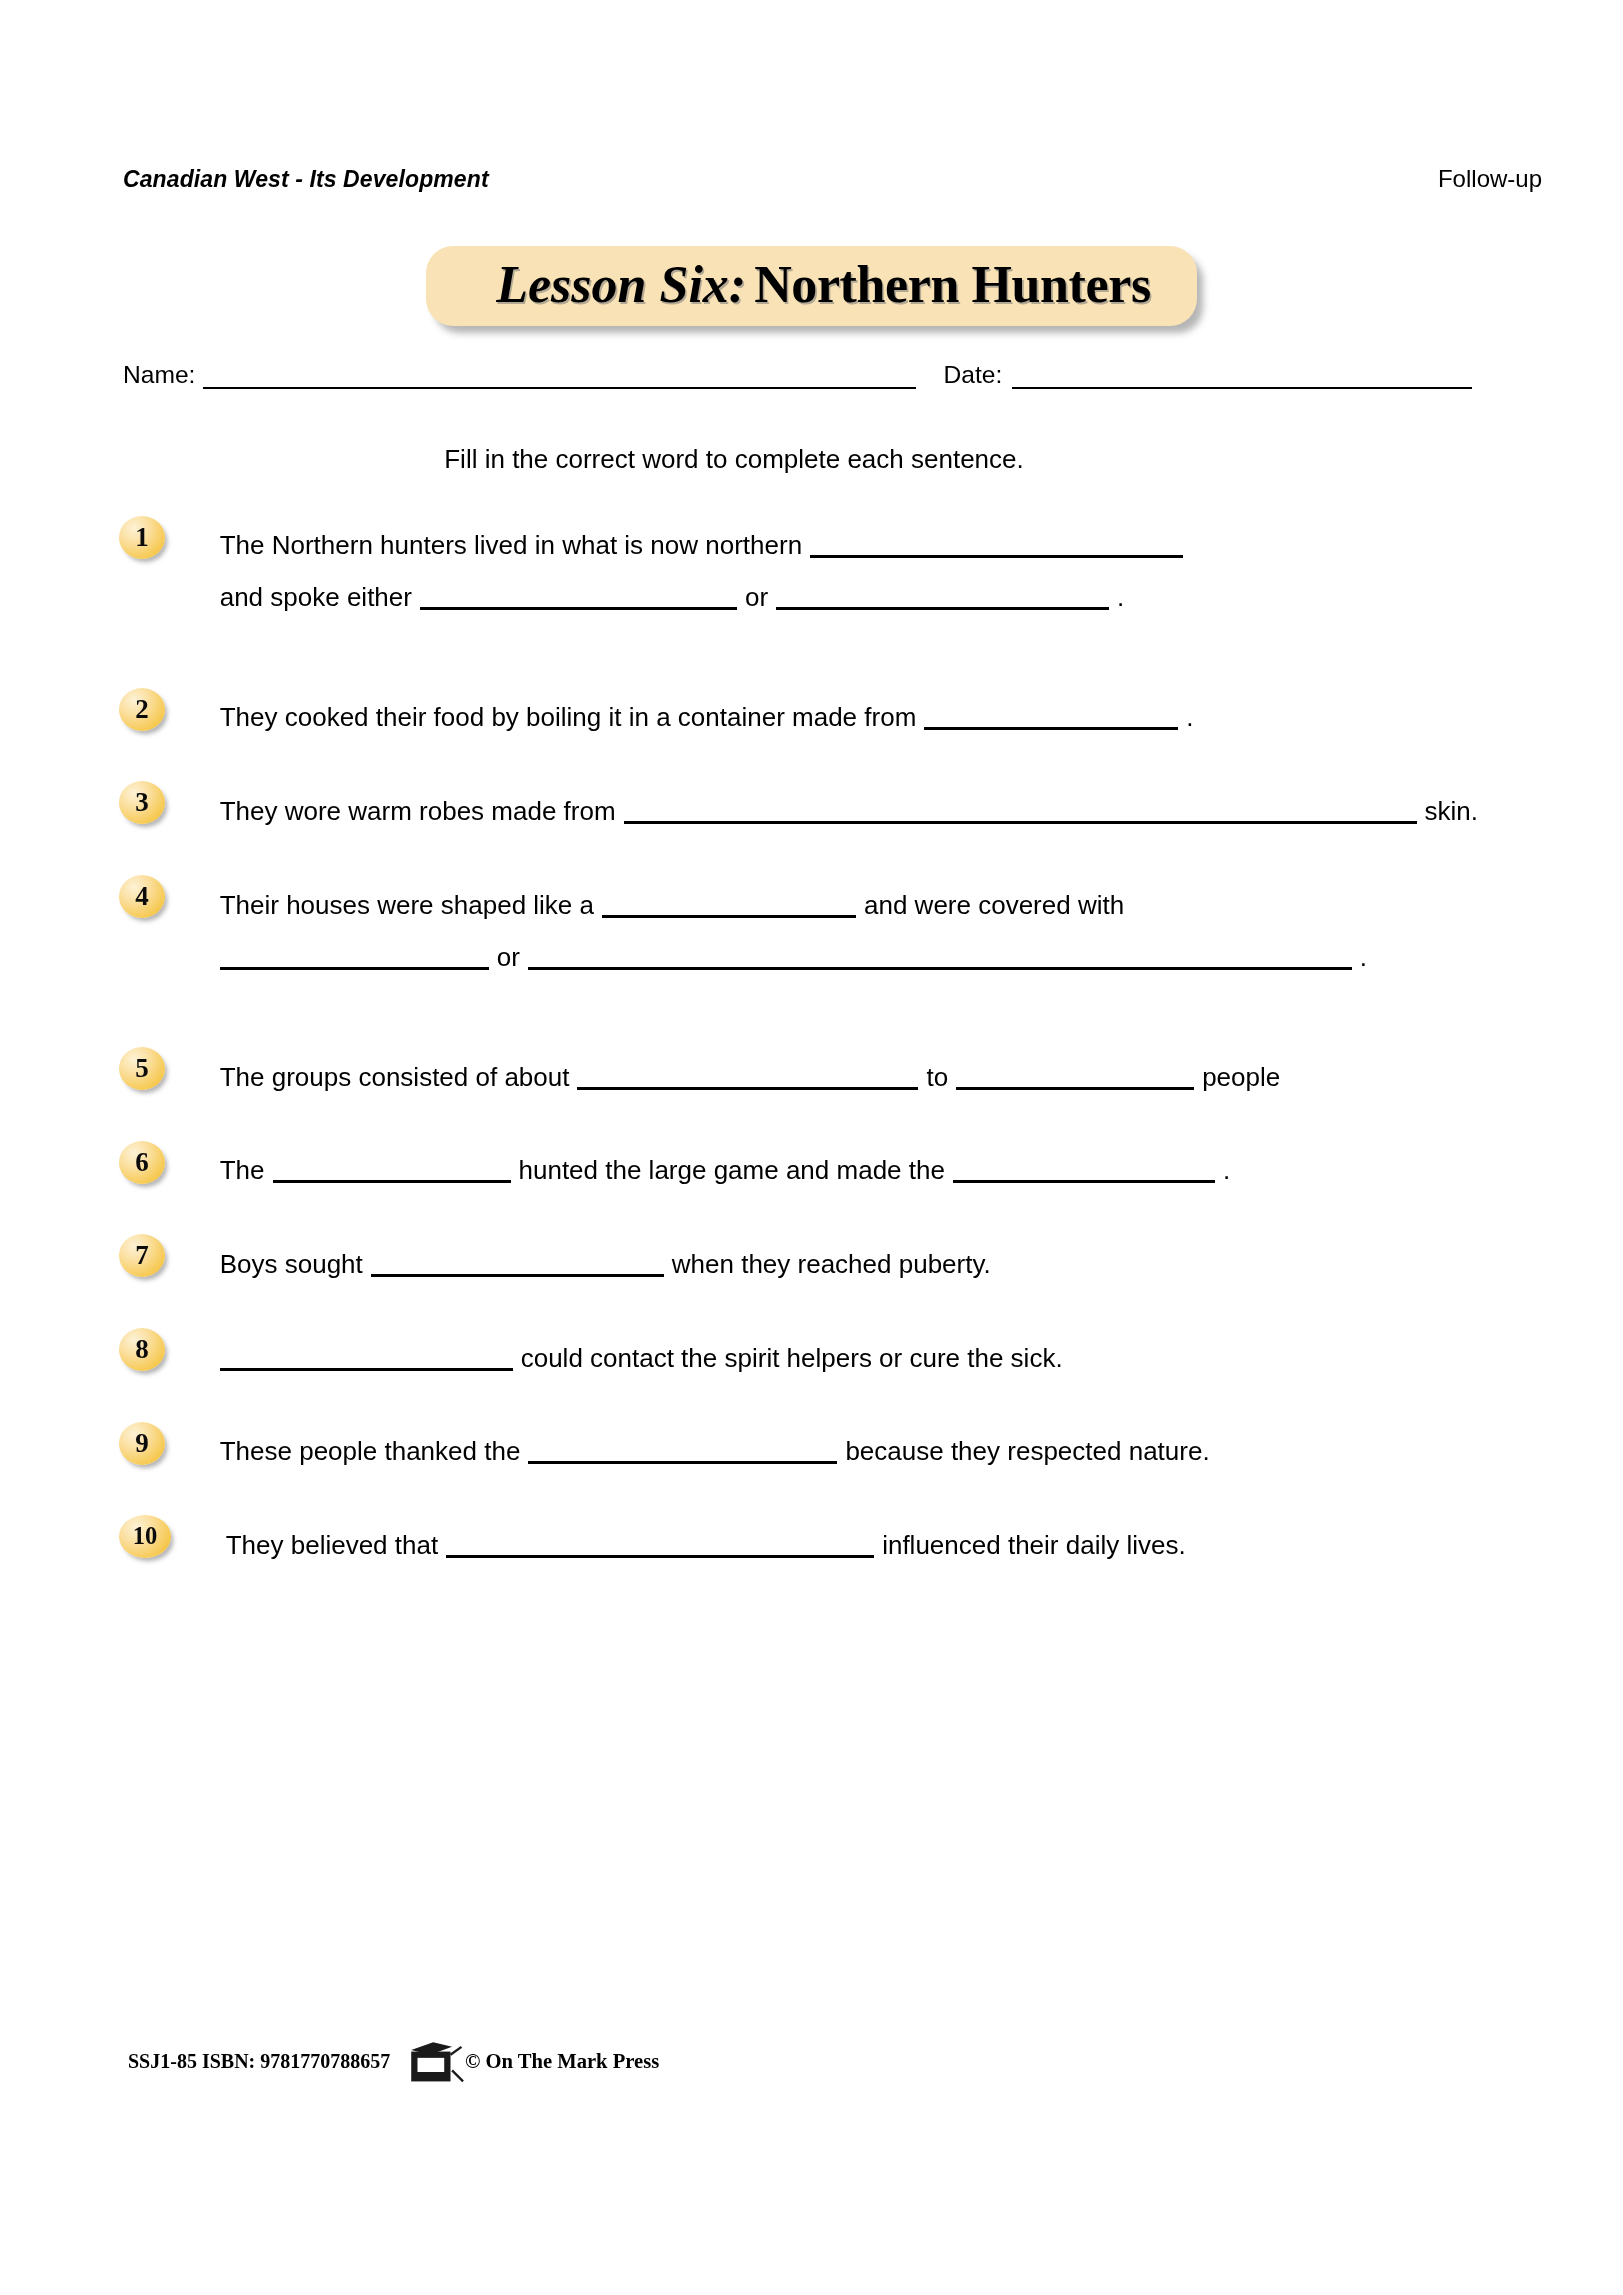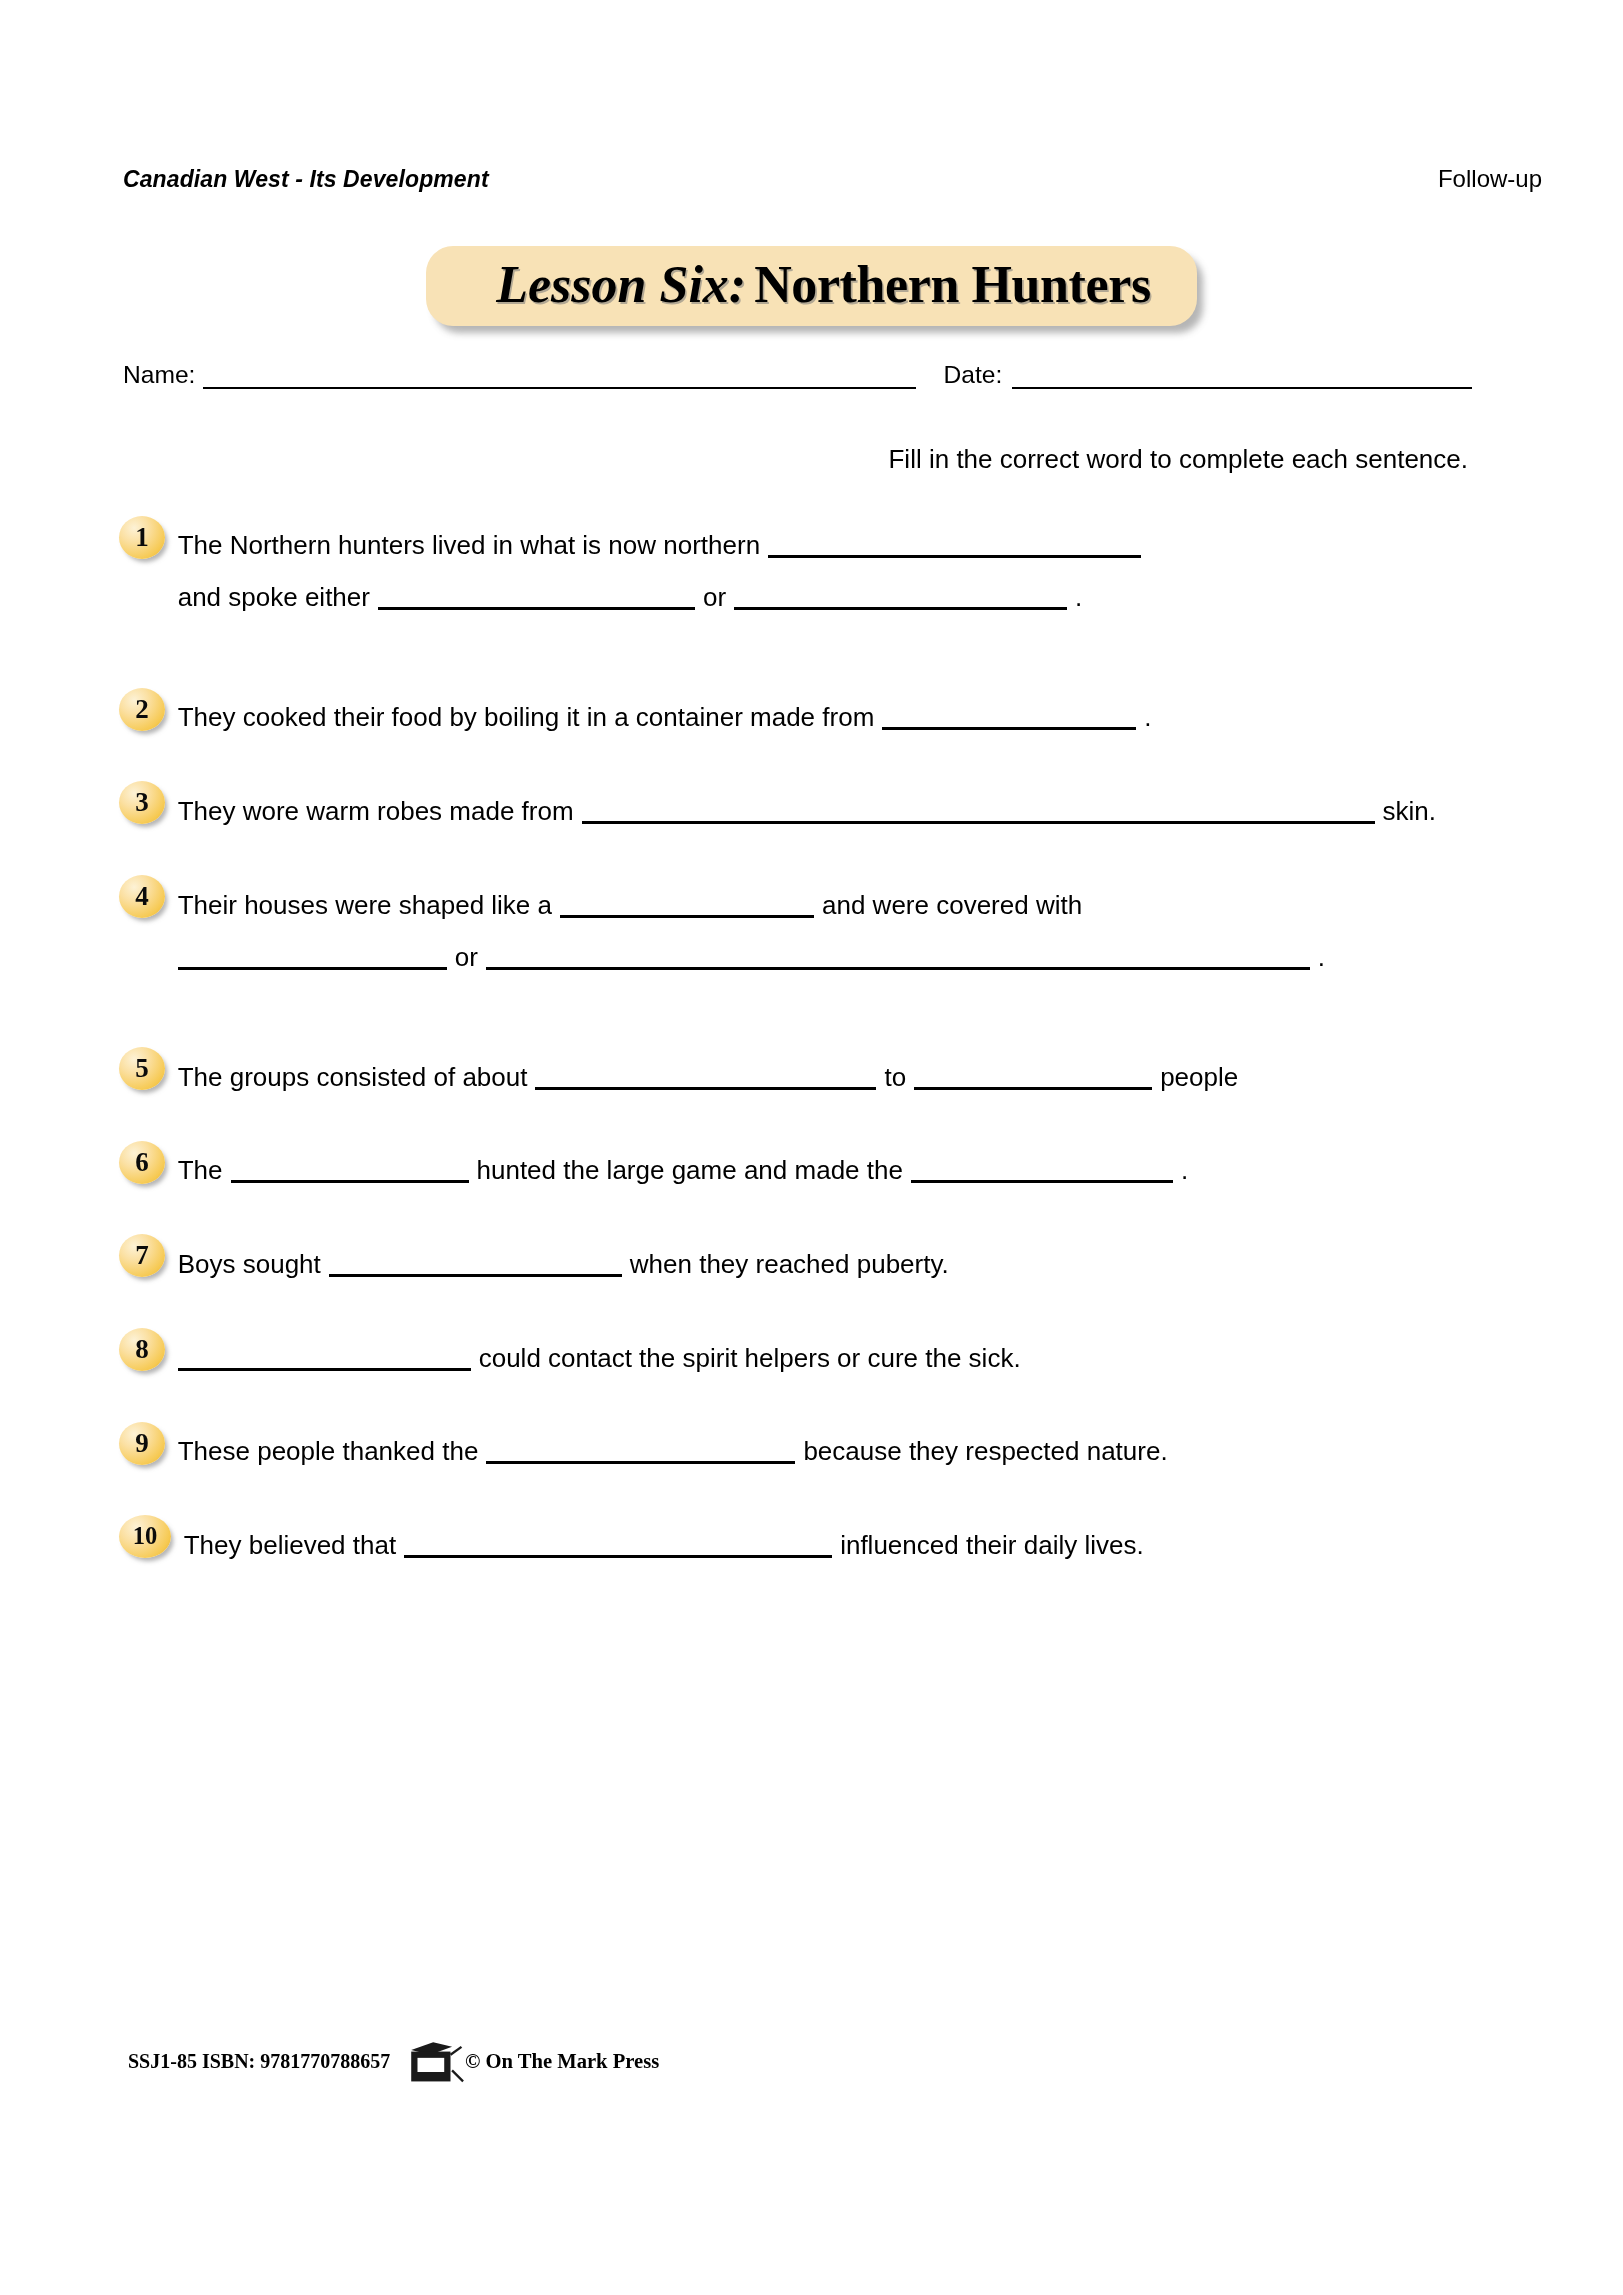--- a/index.html
+++ b/index.html
@@ -100,21 +100,21 @@
   .nd-rule.name { width: 713px; margin-left: 8px; }
   .nd-rule.date { width: 460px; margin-left: 9.5px; }
   .nd-gap { width: 27px; }
 
   
   .instruction {
     position: absolute;
     left: 0;
     top: 444px;
     width: 1468px;
-    text-align: right;
+    text-align: center;
     font-size: 26px;
   }
 
   
   .qlist {
     position: absolute;
     left: 119px;
     top: 514px;
     width: 1427px;
   }
@@ -148,20 +148,21 @@
     flex: 1 1 auto;
     font-size: 26px;
     line-height: 1.0;
     padding-top: 3.2px;
   }
   .qline {
     display: flex;
     align-items: flex-end;
     white-space: nowrap;
     height: 41px;
+    margin-left: 42px;
   }
   .qline + .qline { margin-top: 11px; }
   .txt { display: inline-block; }
   .blank {
     display: inline-block;
     border-bottom: 3.2px solid #000;
     height: 27px;
   }
   .sp { display: inline-block; width: 8px; }
 

